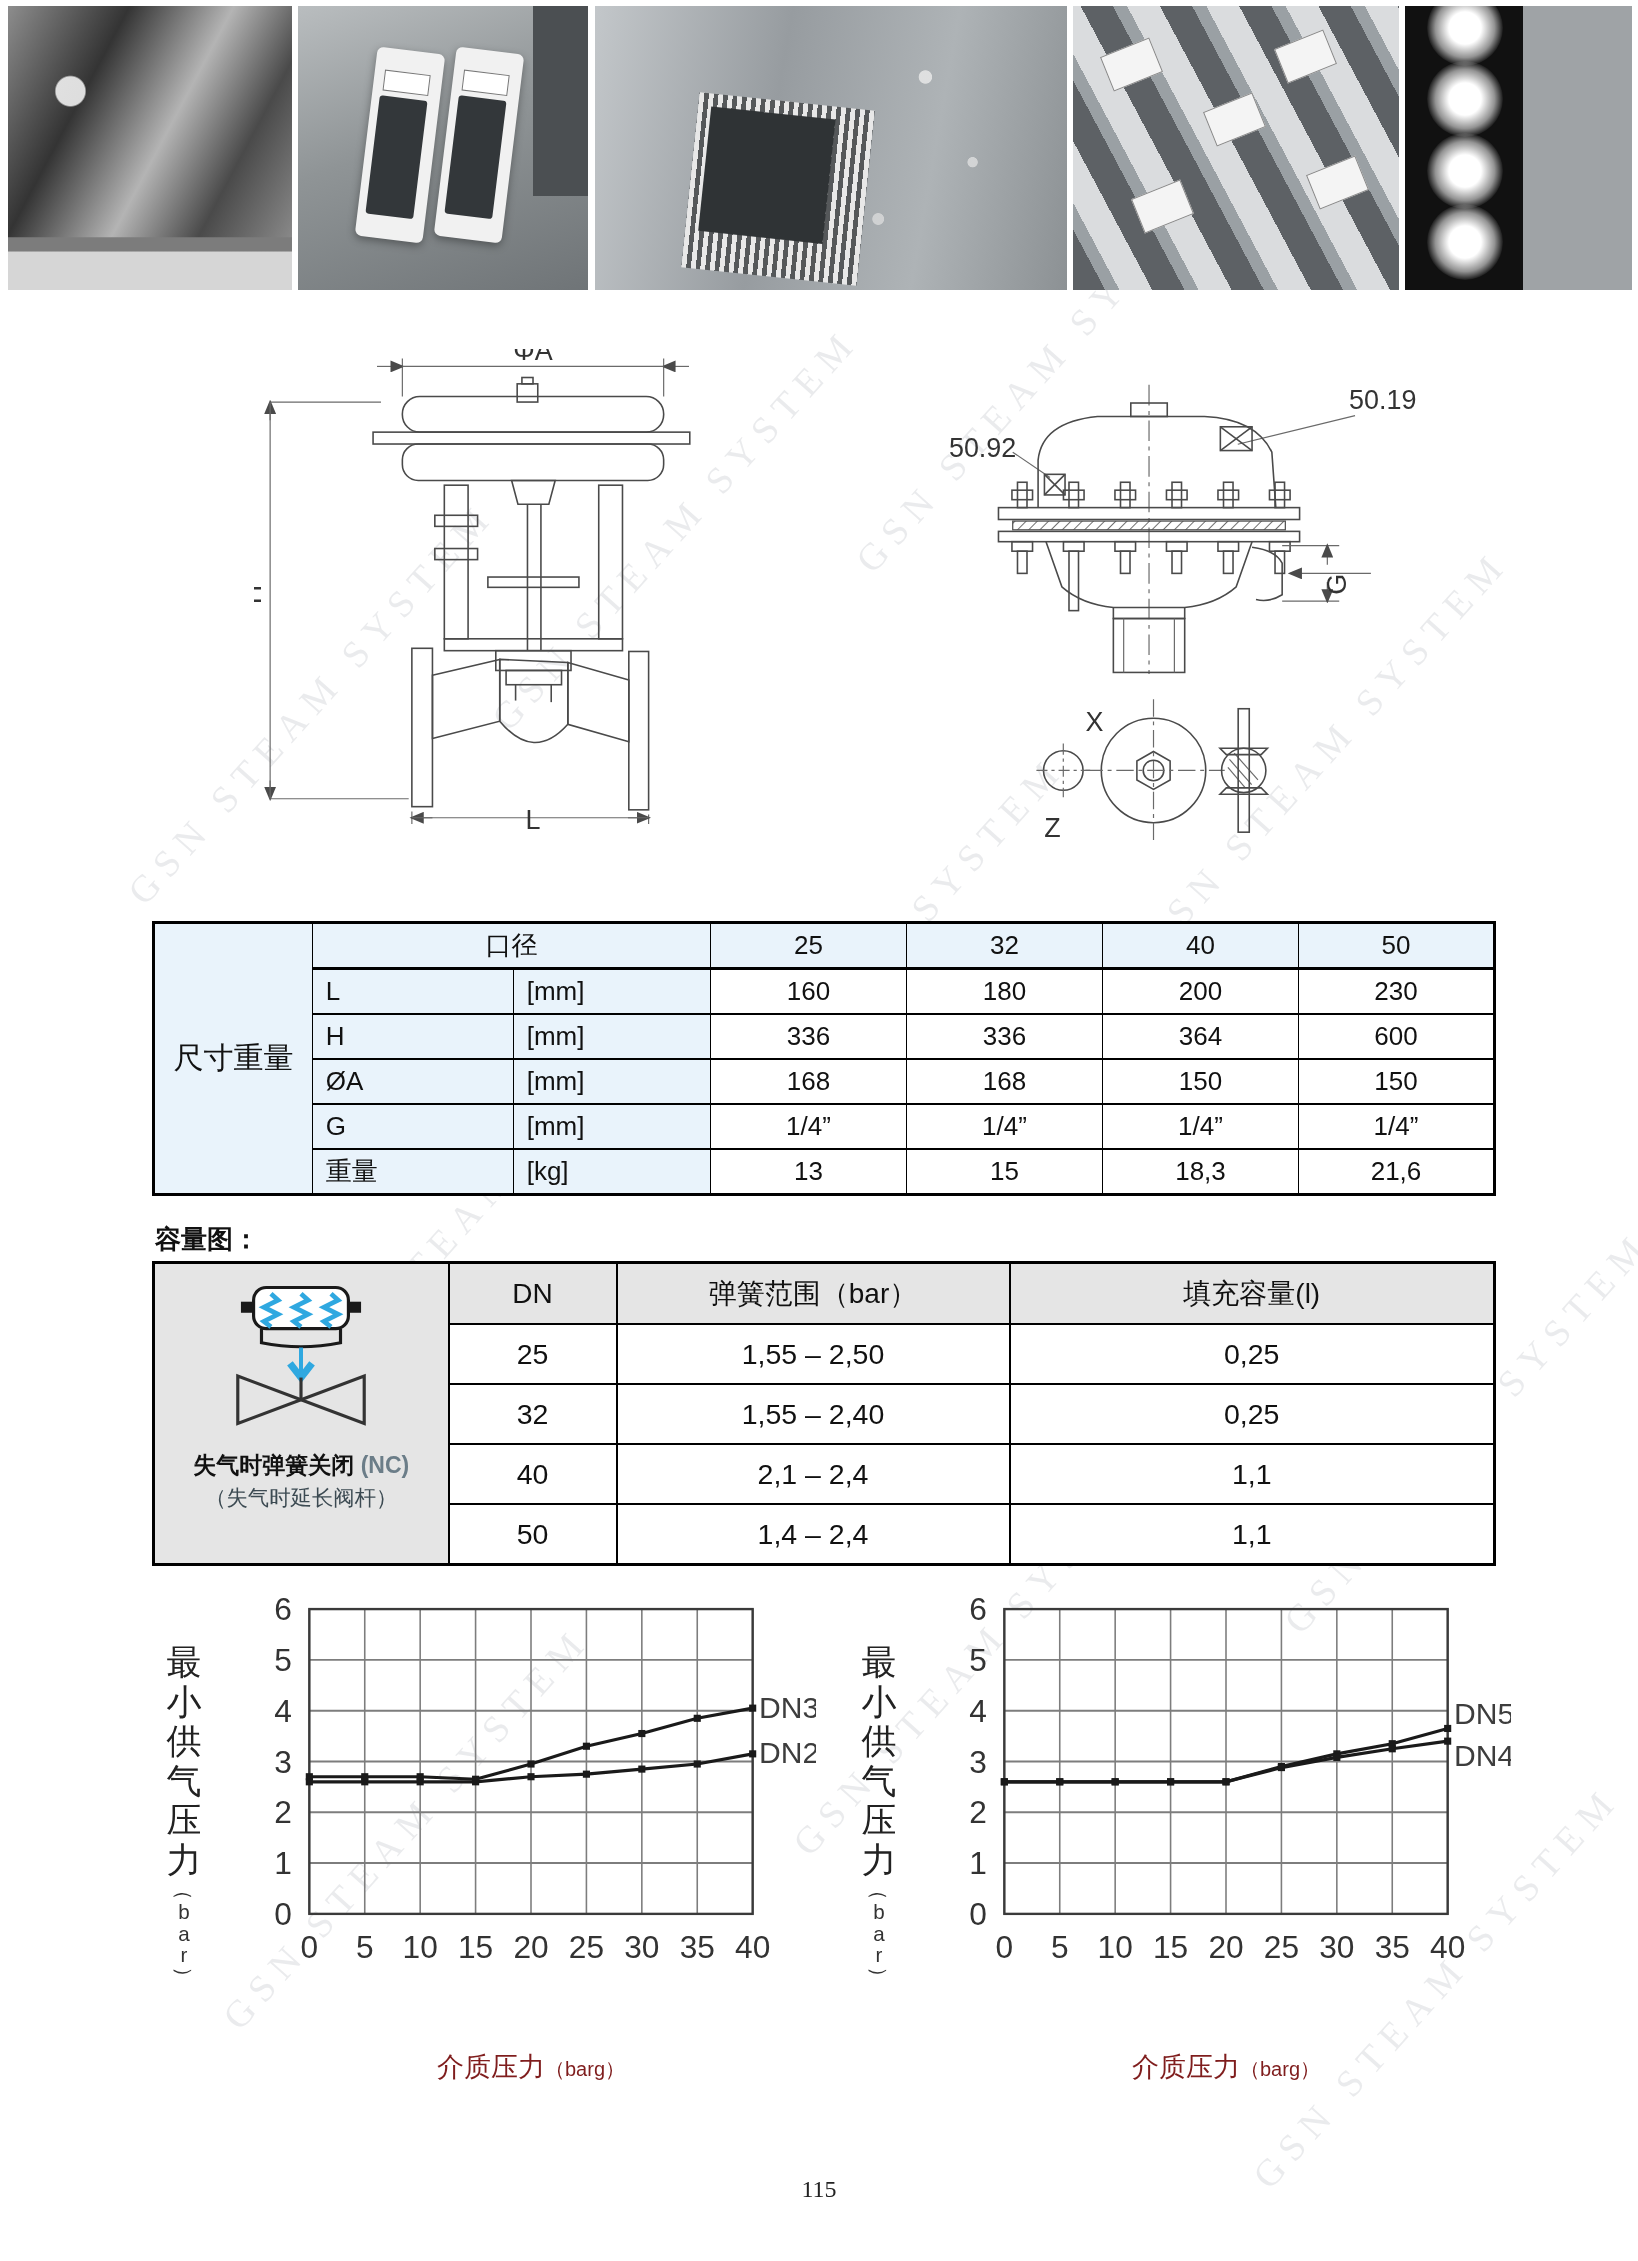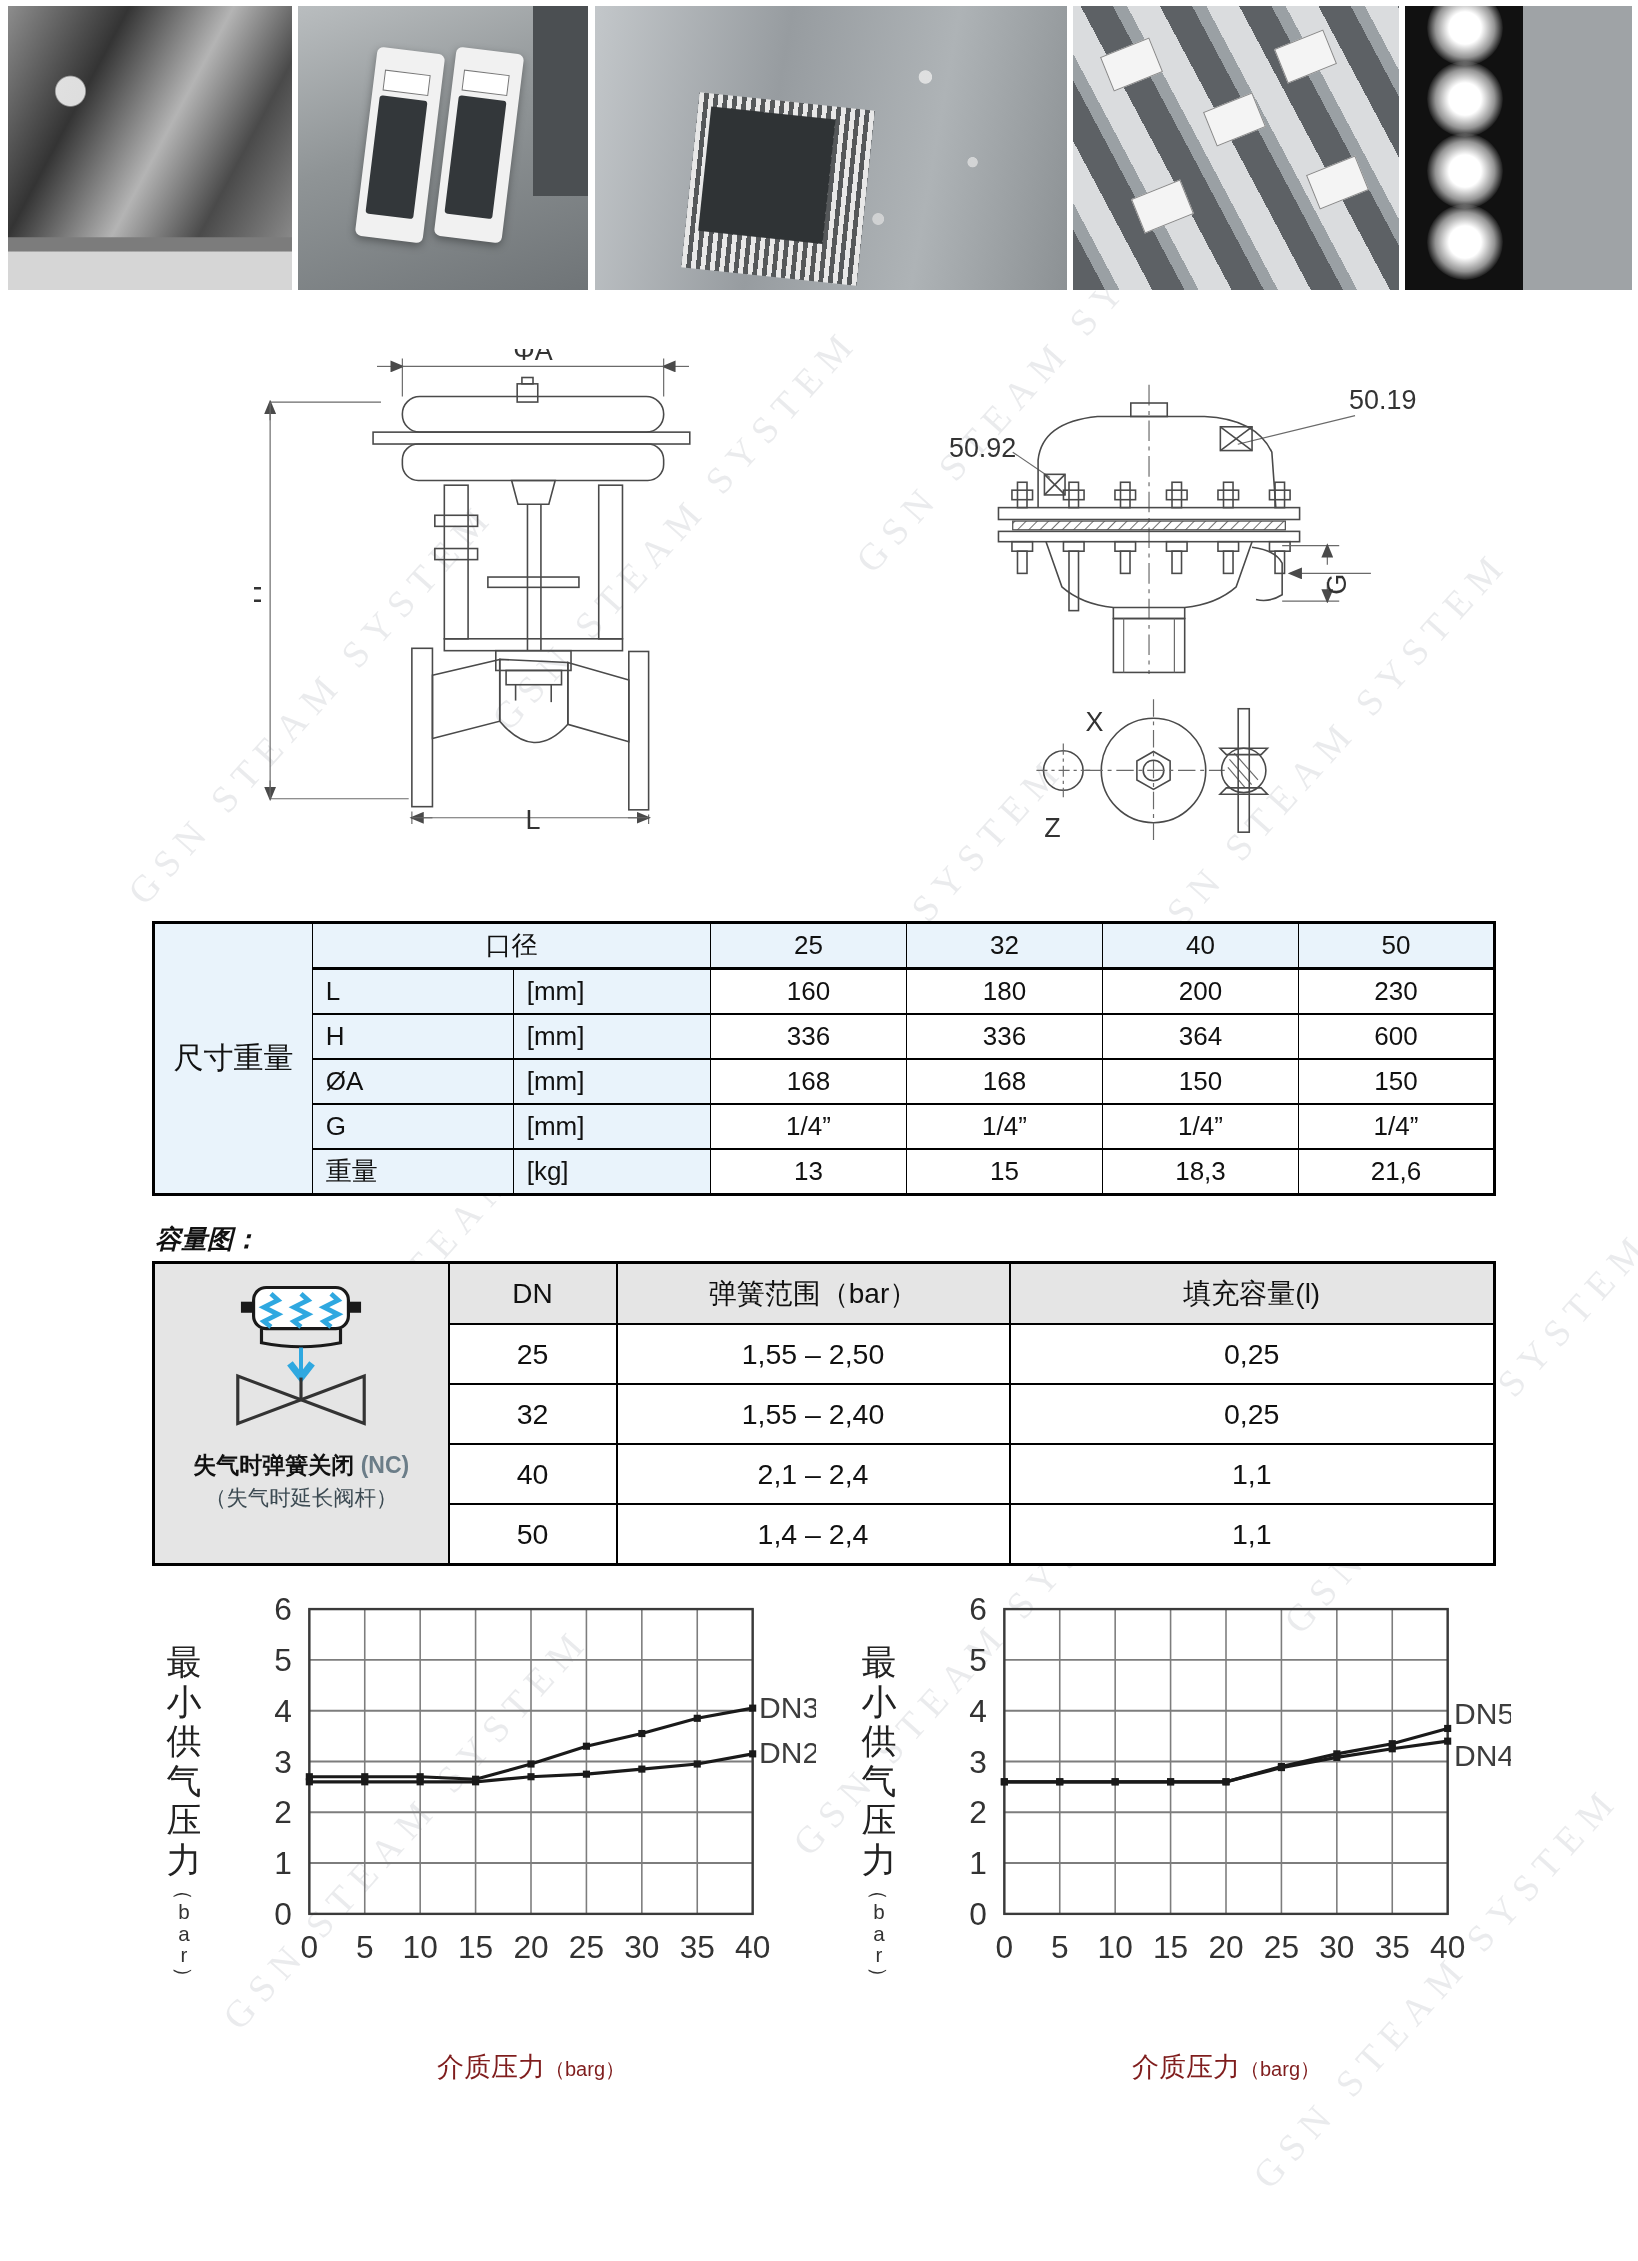--- a/index.html
+++ b/index.html
@@ -49,21 +49,21 @@
   
   table{border-collapse:collapse;table-layout:fixed;}
   .dim-table{position:absolute;left:152px;top:921px;width:1341px;font-size:26px;border:3.2px solid #000;}
   .dim-table td{border-left:1.6px solid #000;border-right:1.6px solid #000;border-top:2.4px solid #000;border-bottom:2.4px solid #000;
       height:43px;text-align:center;padding:0 4.8px;background:#fff;}
   .dim-table td.blue{background:#e9f3fb;}
   .dim-table td.group{font-size:30px;background:#e9f3fb;}
   .dim-table td.lab{text-align:left;padding-left:12.7px;background:#e9f3fb;}
   .dim-table tr.hd td{border-bottom:3.2px solid #000;}
 
-  .section-label{position:absolute;left:155px;top:1222px;font-size:26px;font-weight:bold;font-style:italic;}
+  .section-label{position:absolute;left:155px;top:1222px;font-size:26px;font-weight:bold;}
 
   .cap-table{position:absolute;left:152px;top:1261px;width:1341px;font-size:28.5px;border:3.2px solid #000;}
   .cap-table td{border:2.4px solid #000;height:58px;text-align:center;padding:0;background:#fff;}
   .cap-table tr.hd td{background:#e5e5e5;height:59px;font-size:28px;}
   .cap-table td.iconcell{background:#aedcf4;vertical-align:top;}
   .iconcell .ic-wrap{margin:14.3px auto 0;width:238px;}
   .iconcell .cap-title{font-size:23px;margin-top:3.2px;}
   .iconcell .cap-title b{font-weight:bold;}
   .iconcell .cap-title .nc{font-weight:bold;color:#6b7d88;}
   .iconcell .cap-sub{font-size:21.4px;color:#3c4a52;margin-top:1.6px;}
@@ -562,14 +562,15 @@
           <rect x="565.5" y="201.95833333333331" width="9" height="9" fill="#1a1a1a"></rect>
           <rect x="635.5" y="192.33333333333334" width="9" height="9" fill="#1a1a1a"></rect>
           <text x="648" y="174.8125" font-size="38" fill="#3d3d3d">DN50</text>
           <text x="648" y="228.8125" font-size="38" fill="#3d3d3d">DN40</text>
         </svg></div>
     <div class="caption">
       <span>介质压力</span><span class="cap-unit">（barg）</span>
     </div>
   </div>
 
+  <div class="page-number">115</div>
 </div>
 
 
 </body></html>

